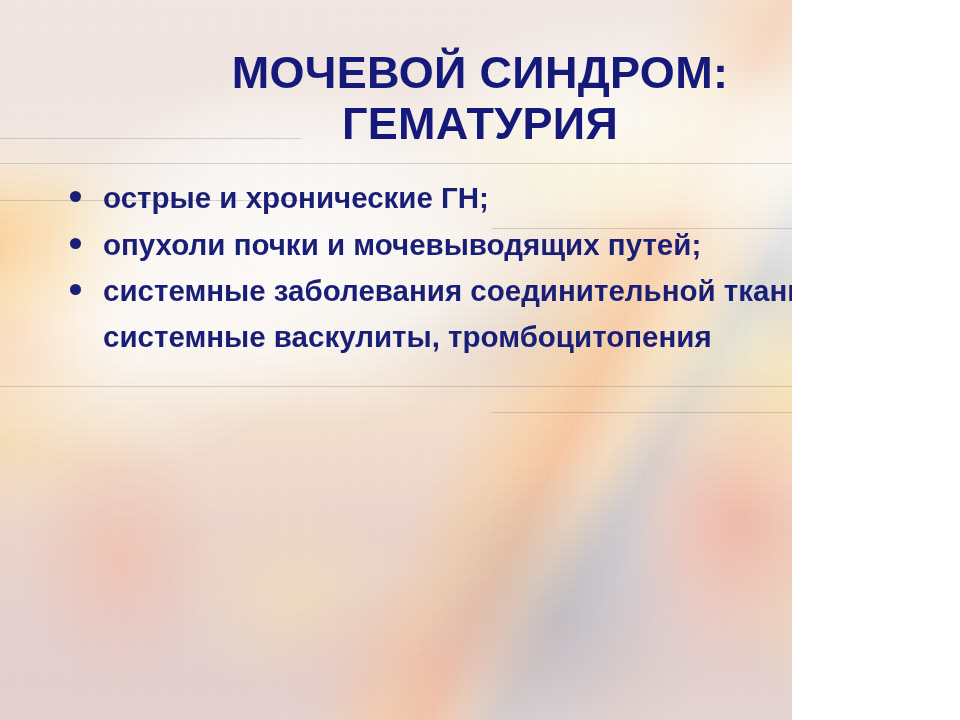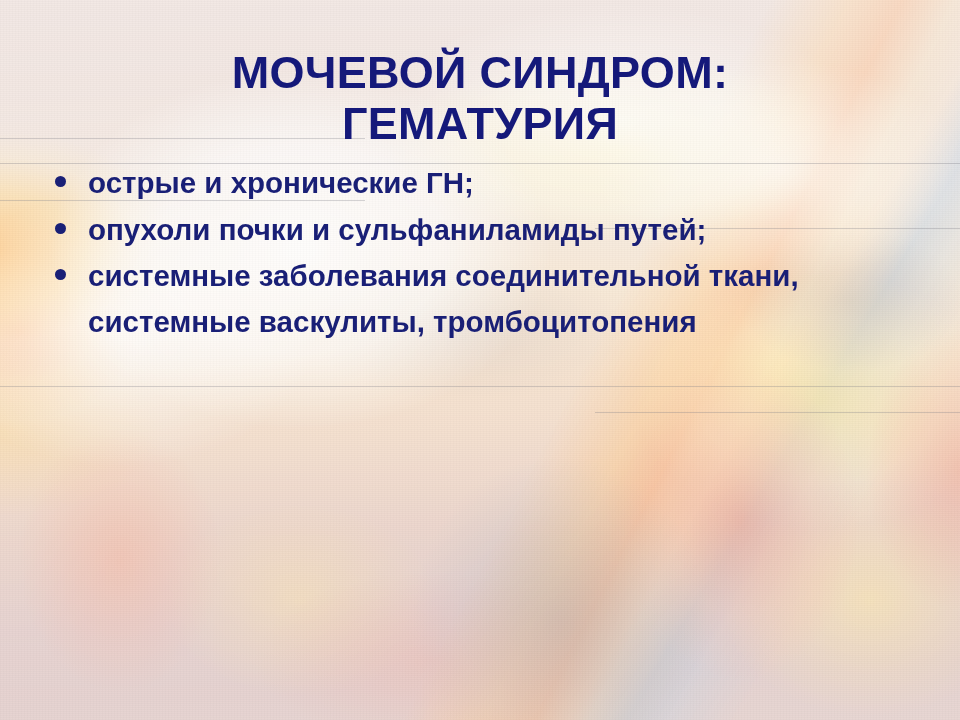--- a/index.html
+++ b/index.html
@@ -3,21 +3,21 @@
 <meta charset="utf-8">
 <title>Мочевой синдром: гематурия</title>
 <style>
   html, body {
     margin: 0;
     padding: 0;
     background: #ffffff;
   }
   #slide {
     position: relative;
-    width: 960px;
+    width: 792px;
     height: 720px;
     overflow: hidden;
     font-family: "Liberation Sans", "DejaVu Sans", sans-serif;
     background: #d946ef;
     text-decoration: underline;
   }
 
   
   .bg-layer {
     position: absolute;
@@ -181,21 +181,21 @@
     letter-spacing: .3px;
     white-space: pre-line;
   }
 
   #bullet-list {
     position: absolute;
     top: 160px;
     left: 40px;
     width: 880px;
     list-style: none;
-    margin: 0;
+    margin: 15px;
     padding: 0;
     color: #191f76;
     font-size: 29.5px;
     font-weight: bold;
     line-height: 45.5px;
   }
   #bullet-list li {
     position: relative;
     padding-left: 48px;
     margin: 0 0 1px 0;
@@ -240,21 +240,21 @@
     <h1 id="title">МОЧЕВОЙ СИНДРОМ:
 ГЕМАТУРИЯ</h1>
 
     <ul id="bullet-list">
       <li>
         <span class="bullet-dot"></span>
         <span class="bullet-text">острые и хронические ГН;</span>
       </li>
       <li>
         <span class="bullet-dot"></span>
-        <span class="bullet-text">опухоли почки и сульфаниламиды путей;</span>
+        <span class="bullet-text">опухоли почки и мочевыводящих путей;</span>
       </li>
       <li>
         <span class="bullet-dot"></span>
         <span class="bullet-text">системные заболевания соединительной ткани, системные васкулиты, тромбоцитопения</span>
       </li>
     </ul>
 
   </div>
 </div>
 

